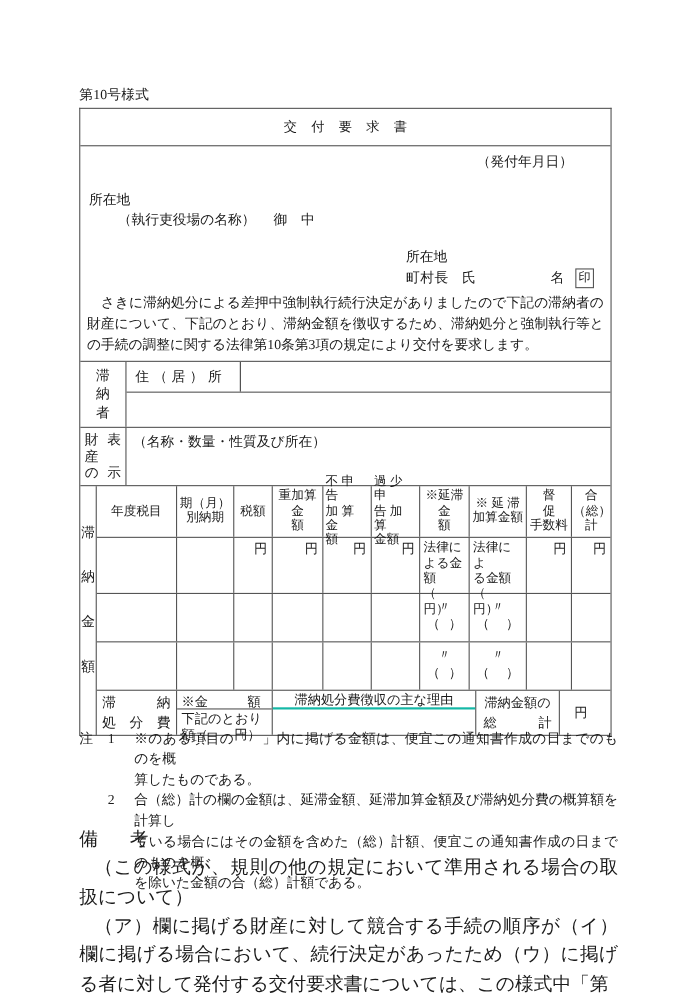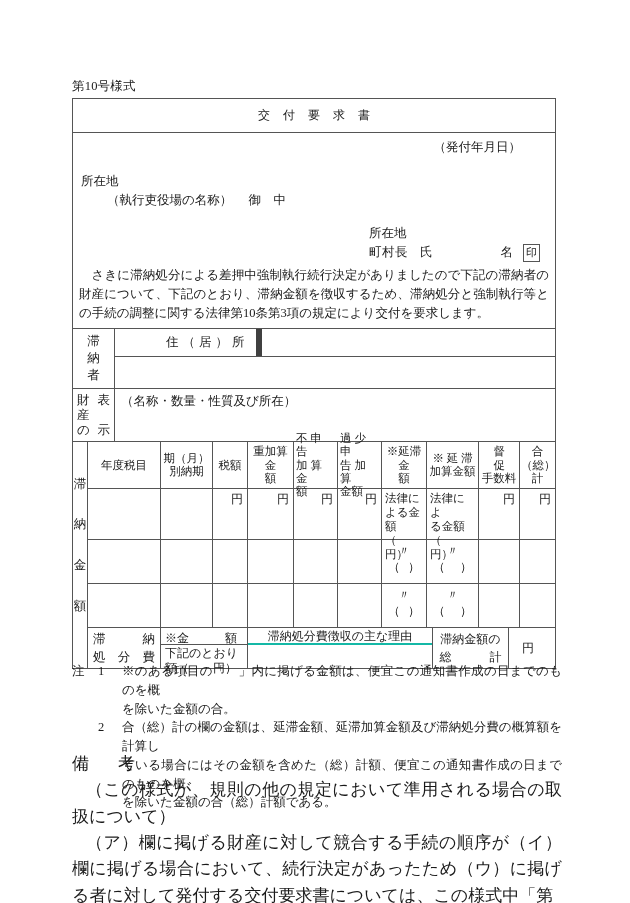--- a/index.html
+++ b/index.html
@@ -115,28 +115,27 @@
     padding: 4px 0;
   }
   .taxpayer-rows { flex: 1; }
   .tp-row {
     display: flex;
     height: 27px;
   }
   .tp-row.first { border-bottom: 1px solid #555; }
   .tp-key {
     width: 104px;
-    border-right: 6px solid #404040;
+    border-right: 1px solid #404040;
     box-sizing: border-box;
     font-size: 12.5px;
     display: flex;
     align-items: center;
     padding-left: 8px;
     letter-spacing: 4px;
-    margin-left: 43px;
   }
   .tp-val { flex: 1; }
 
   
   .prop-wrap { display: flex; border-bottom: 1px solid #555; height: 52px; }
   .prop-label {
     width: 42px;
     border-right: 1px solid #555;
     box-sizing: border-box;
     font-size: 12.5px;
@@ -601,21 +600,21 @@
       </div>
     </div>
   </div>
 
   <div class="notes" style="top:662px">
     <div class="note-item">
       <div class="note-kanji">注</div>
       <div class="note-num">1</div>
       <div class="note-body">
         <span>※のある項目の「　」内に掲げる金額は、便宜この通知書作成の日までのものを概</span>
-        <span class="cont">を除いた金額の合。</span>
+        <span class="cont">算したものである。</span>
       </div>
     </div>
     <div class="note-item">
       <div class="note-kanji"></div>
       <div class="note-num">2</div>
       <div class="note-body">
         <span>合（総）計の欄の金額は、延滞金額、延滞加算金額及び滞納処分費の概算額を計算し</span>
         <span class="cont">ている場合にはその金額を含めた（総）計額、便宜この通知書作成の日までのものを概</span>
         <span class="cont">を除いた金額の合（総）計額である。</span>
       </div>

